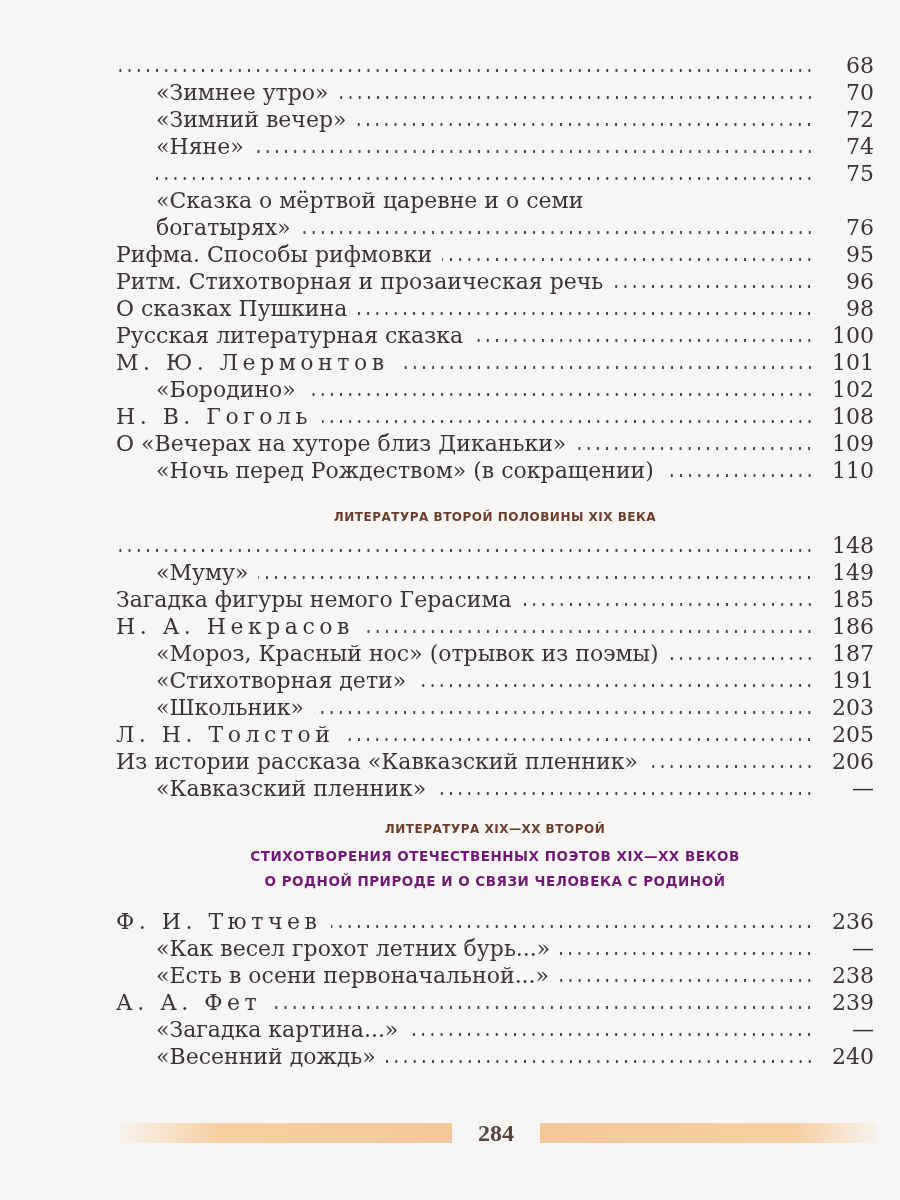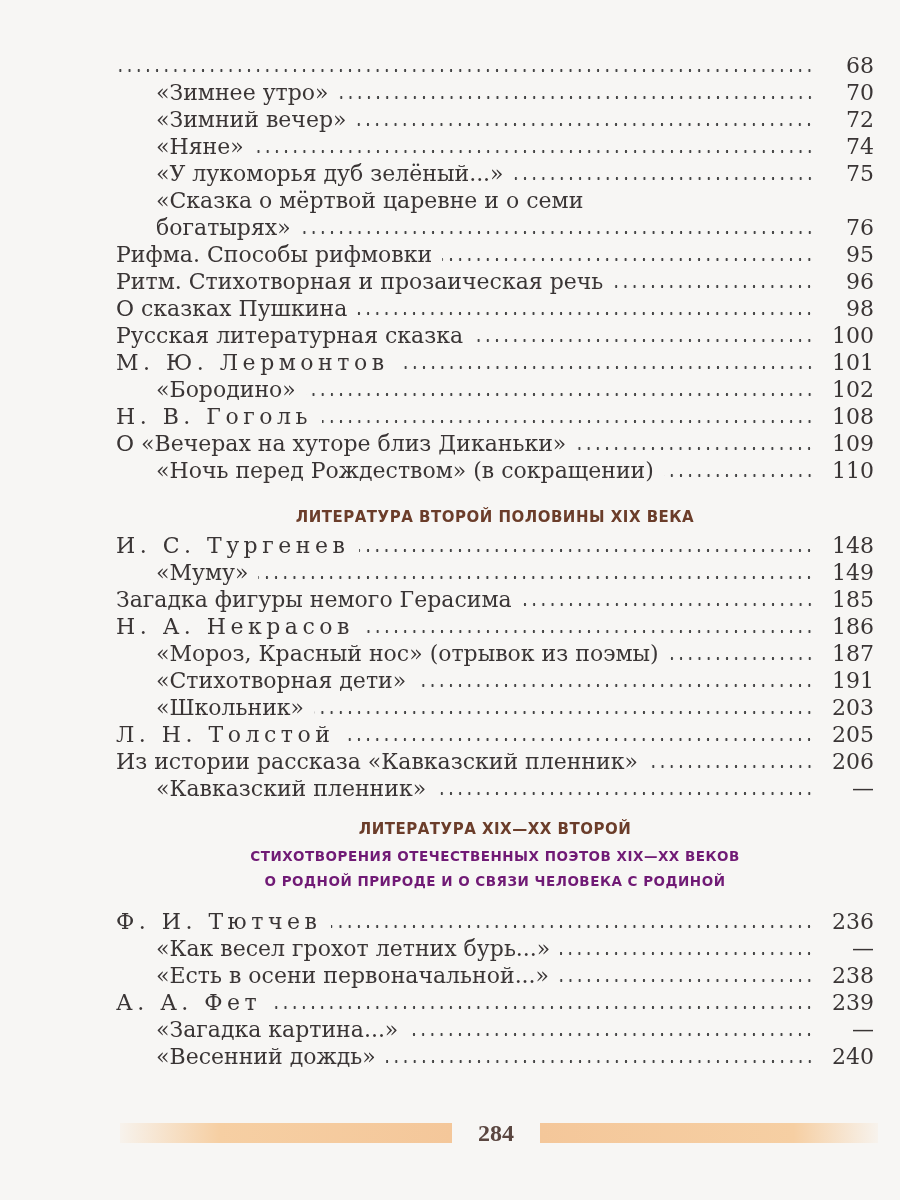--- a/index.html
+++ b/index.html
@@ -35,21 +35,21 @@
     }
     .spaced { letter-spacing: 4.5px; }
     .italic { }
     .heading {
       text-align: center;
       font-family: "DejaVu Sans", "Liberation Sans", sans-serif;
       font-weight: bold;
       color: #6b3d2a;
       letter-spacing: 0.5px;
     }
-    .heading.h1 { font-size: 15px; height: 30px; line-height: 30px; }
+    .heading.h1 { font-size: 12px; height: 30px; line-height: 30px; }
     .heading.h2 { font-size: 13.5px; height: 25px; line-height: 25px; color: #701a75; }
     .gap-sm { height: 18px; }
     .footer {
       position: absolute; left: 120px; top: 1120px; width: 758px; height: 26px;
       display: flex; align-items: center;
     }
     .bar-left {
       flex: 0 0 332px; height: 20px;
       background: linear-gradient(to right, rgba(247,210,170,0.1), #f6cfa3 30%, #f4c79a);
     }
@@ -81,21 +81,20 @@
       <span class="title">«Зимний вечер»</span>
       <span class="leader"></span>
       <span class="page-num">72</span>
     </div>
   <div class="row indent">
       <span class="title">«Няне»</span>
       <span class="leader"></span>
       <span class="page-num">74</span>
     </div>
   <div class="row indent">
-      <span class="title">«У лукоморья дуб зелёный...»</span>
       <span class="leader"></span>
       <span class="page-num">75</span>
     </div>
   <div class="row indent nolead">
       <span class="title">«Сказка о мёртвой царевне и о семи</span>
     </div>
   <div class="row indent">
       <span class="title">богатырях»</span>
       <span class="leader"></span>
       <span class="page-num">76</span>
@@ -143,21 +142,20 @@
   <div class="row indent">
       <span class="title"><span>«Ночь перед Рождеством»</span> <span class="italic">(в сокращении)</span></span>
       <span class="leader"></span>
       <span class="page-num">110</span>
     </div>
 
   <div class="gap-sm"></div>
   <div class="heading h1">ЛИТЕРАТУРА ВТОРОЙ ПОЛОВИНЫ XIX ВЕКА</div>
 
   <div class="row">
-      <span class="title spaced">И. С. Тургенев</span>
       <span class="leader"></span>
       <span class="page-num">148</span>
     </div>
   <div class="row indent">
       <span class="title">«Муму»</span>
       <span class="leader"></span>
       <span class="page-num">149</span>
     </div>
   <div class="row">
       <span class="title italic">Загадка фигуры немого Герасима</span>

